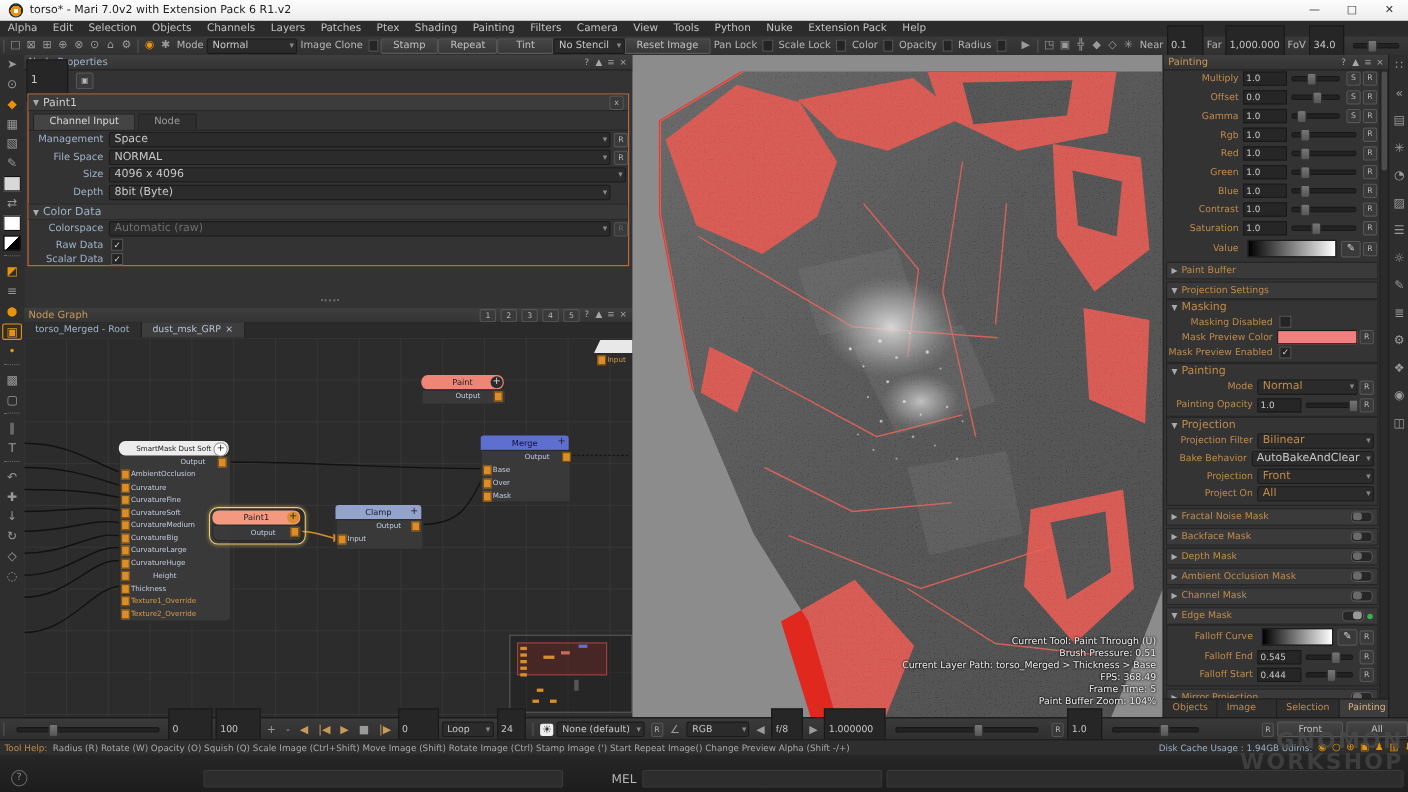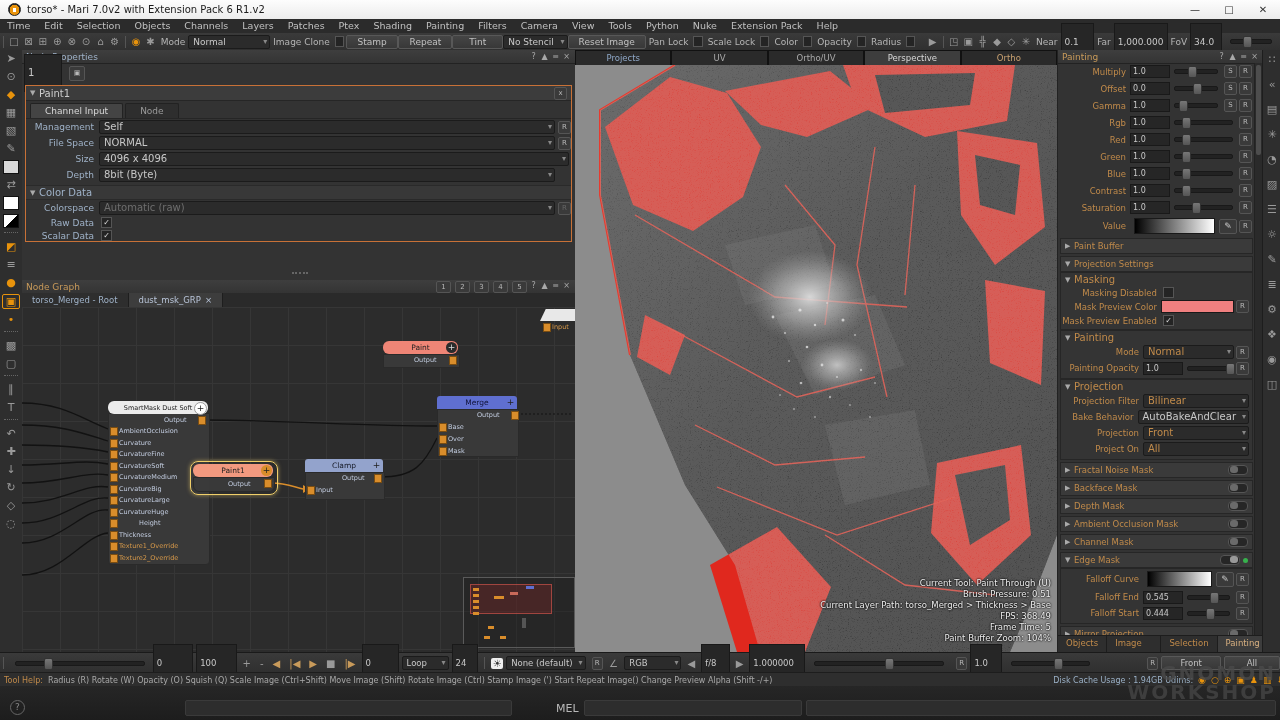--- a/index.html
+++ b/index.html
@@ -143,21 +143,21 @@
     <span id="mari-logo"></span>
     <span>torso* - Mari 7.0v2 with Extension Pack 6 R1.v2</span>
     <span style="margin-left:auto;display:flex;">
       <span class="wctl">—</span>
       <span class="wctl">□</span>
       <span class="wctl">✕</span>
     </span>
   </div>
 
   <div id="menubar" class="abs">
-    <span class="menu-item">Time</span>
+    <span class="menu-item">Alpha</span>
     <span class="menu-item">Edit</span>
     <span class="menu-item">Selection</span>
     <span class="menu-item">Objects</span>
     <span class="menu-item">Channels</span>
     <span class="menu-item">Layers</span>
     <span class="menu-item">Patches</span>
     <span class="menu-item">Ptex</span>
     <span class="menu-item">Shading</span>
     <span class="menu-item">Painting</span>
     <span class="menu-item">Filters</span>
@@ -272,21 +272,21 @@
         <span class="tri">▼</span>
         <span>Paint1</span>
         <span class="rbtn" style="margin-left:auto;">x</span>
       </div>
       <div class="np-tabs">
         <span class="np-tab active">Channel Input</span>
         <span class="np-tab">Node</span>
       </div>
       <div class="np-row">
         <span class="np-label">Management</span>
-        <span class="dd" style="flex:1;"><span>Self</span><span class="caret">▾</span></span>
+        <span class="dd" style="flex:1;"><span>Space</span><span class="caret">▾</span></span>
         <span class="rbtn">R</span>
       </div>
       <div class="np-row">
         <span class="np-label">File Space</span>
         <span class="dd" style="flex:1;"><span>NORMAL</span><span class="caret">▾</span></span>
         <span class="rbtn">R</span>
       </div>
       <div class="np-row">
         <span class="np-label">Size</span>
         <span class="dd" style="flex:1;margin-right:2px;"><span>4096 x 4096</span><span class="caret">▾</span></span>
@@ -447,27 +447,20 @@
         <span class="mini-n" style="left:62px;top:8px;width:8px;background:#5f6fd0;"></span>
         <span class="mini-n" style="left:24px;top:48px;"></span>
         <span class="mini-n" style="left:20px;top:58px;"></span>
         <span class="mini-n" style="left:36px;top:58px;"></span>
         <span class="mini-n" style="left:58px;top:40px;width:4px;height:10px;background:#555;"></span>
       </div>
     </div>
   </div>
 
   <div id="viewport" class="abs">
-    <div id="vp-tabs">
-      <span class="vp-tab" style="color:#8fa8c8;">Projects</span>
-      <span class="vp-tab">UV</span>
-      <span class="vp-tab">Ortho/UV</span>
-      <span class="vp-tab active">Perspective</span>
-      <span class="vp-tab" style="color:#c8a070;">Ortho</span>
-    </div>
     <div id="vp-canvas">
       <svg width="482" height="587" viewBox="0 0 482 587">
         <defs>
           <linearGradient id="hullG" x1="0" y1="0" x2="1" y2="1">
             <stop offset="0" stop-color="#3d3d3d"></stop>
               <stop offset="0.45" stop-color="#232323"></stop>
               <stop offset="1" stop-color="#151515"></stop>
           </linearGradient>
           <radialGradient id="dustG">
             <stop offset="0" stop-color="#ececec" stop-opacity="0.95"></stop>

